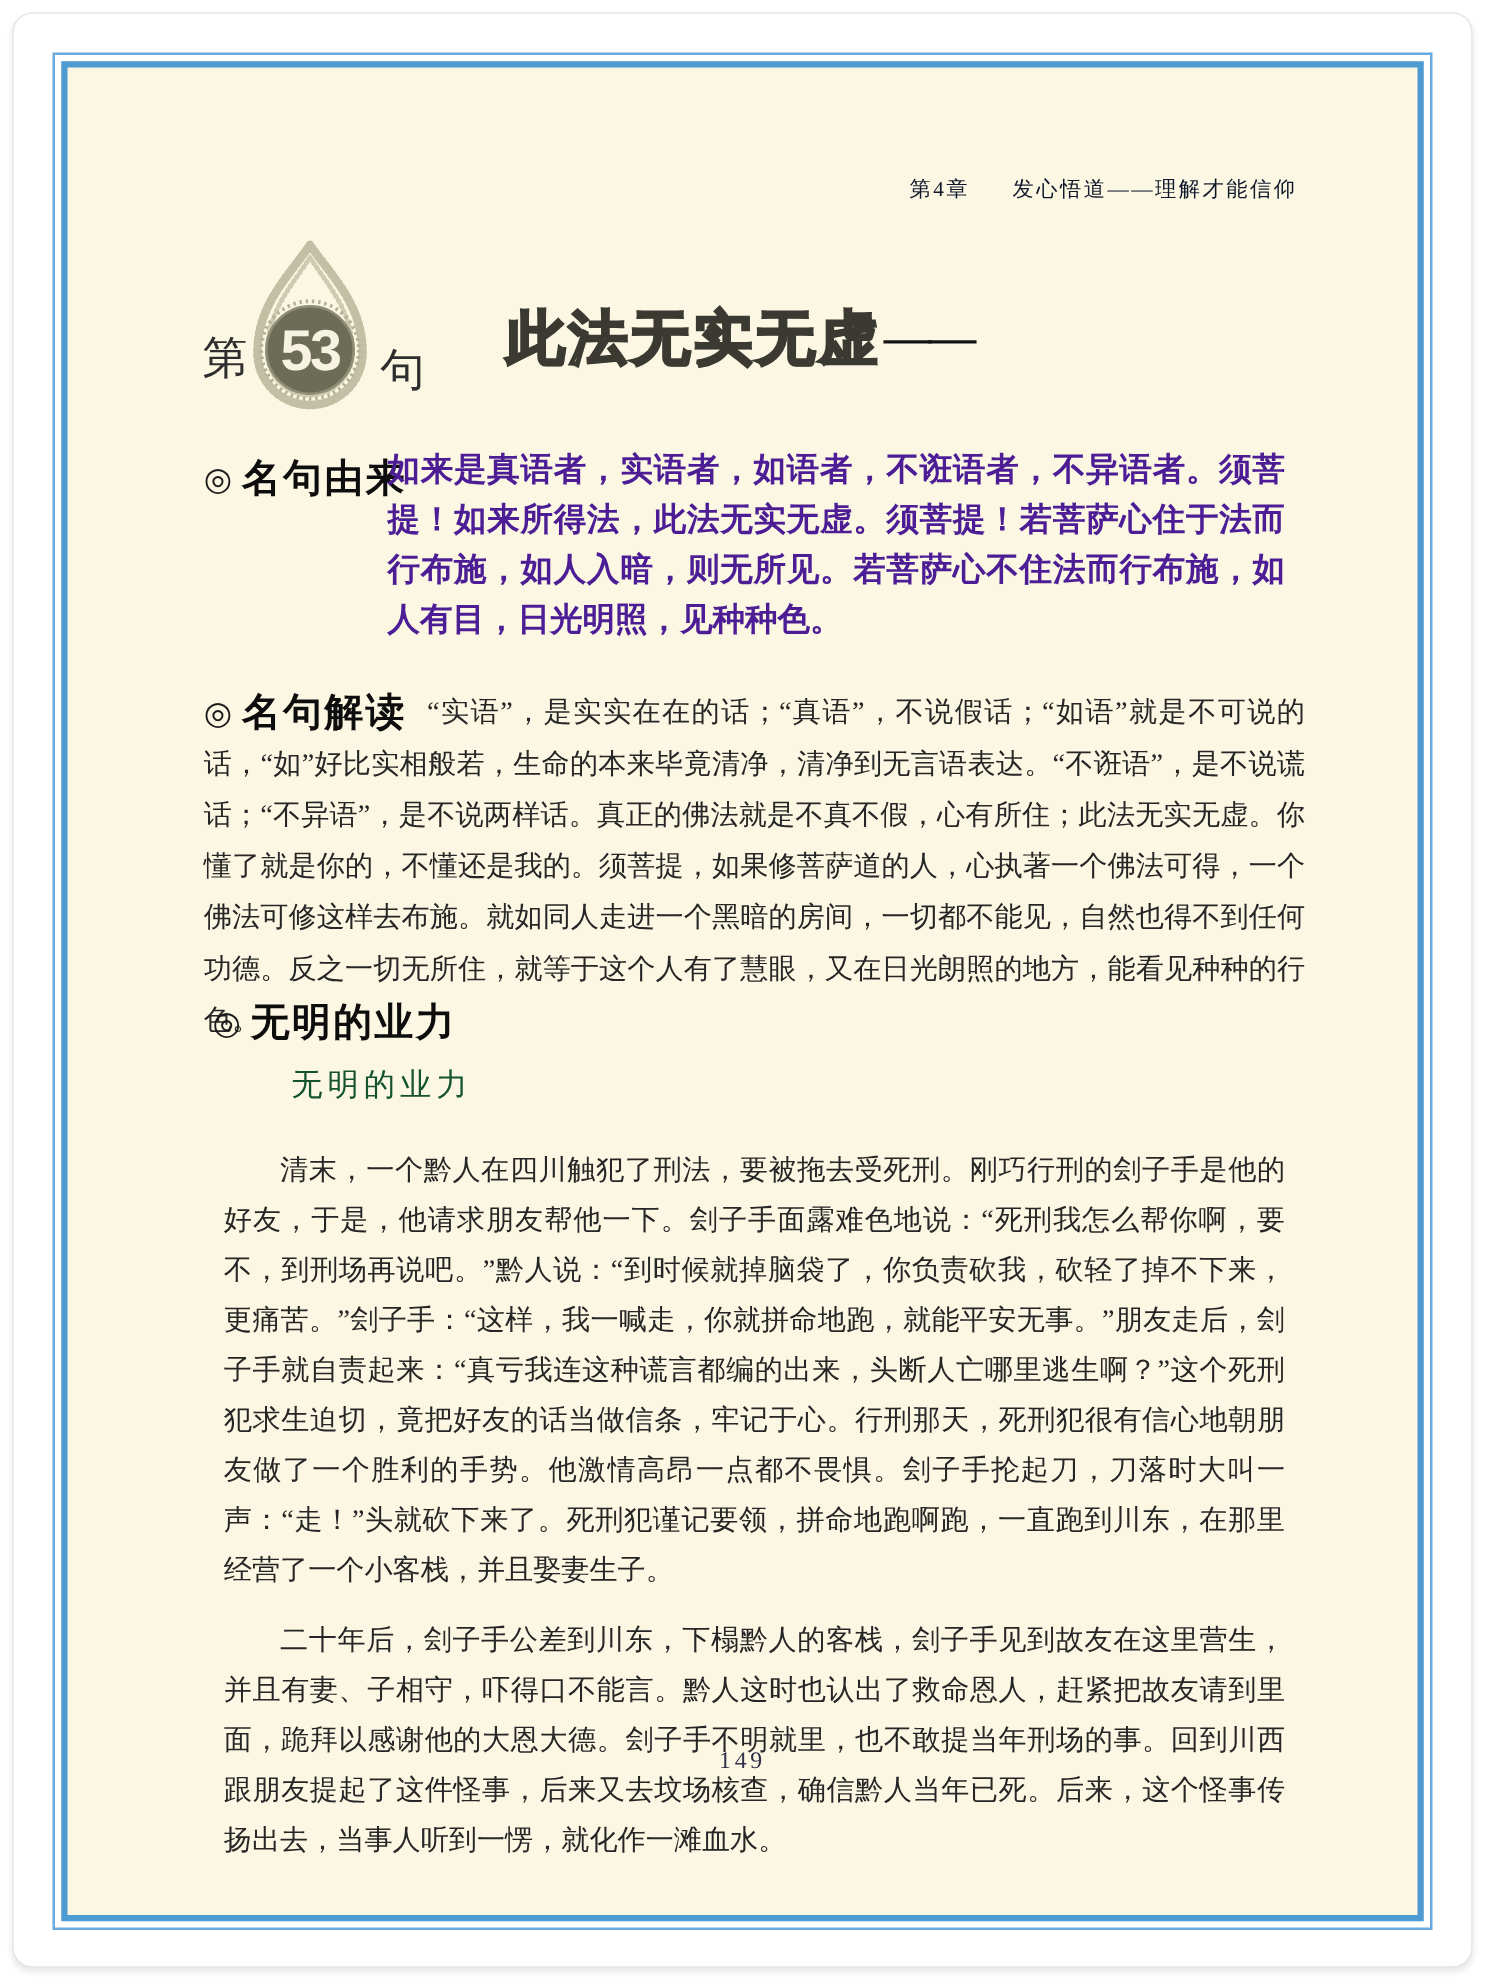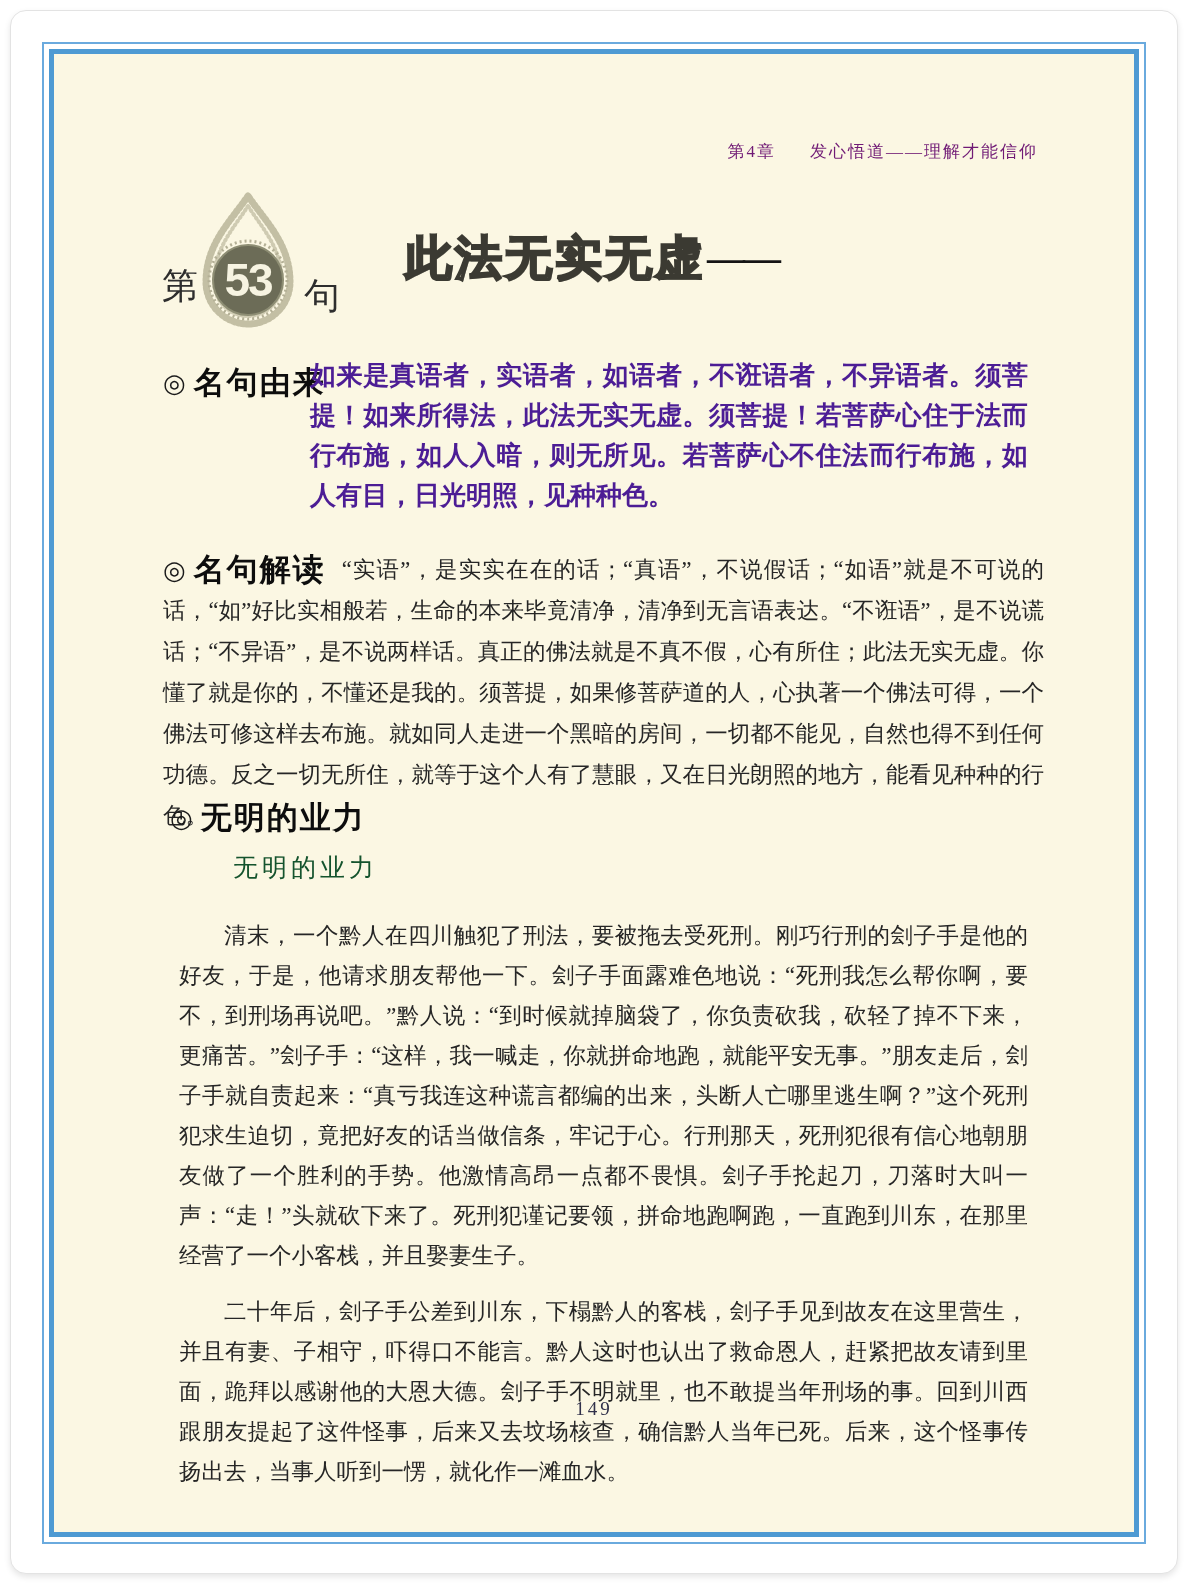--- a/index.html
+++ b/index.html
@@ -21,38 +21,38 @@
     position:absolute; left:42px; top:42px; right:42px; bottom:40px;
     border:2px solid #6aaade;
   }
   .frame-thick {
     position:absolute; left:49px; top:49px; right:49px; bottom:47px;
     border:5px solid #4e9ad3;
     background:#fbf7e3;
   }
   .running-header {
     position:absolute; top:140px; right:150px;
-    font-size:17px; color:#701a75; letter-spacing:2px;
+    font-size:17px; color:#0f172a; letter-spacing:2px;
     white-space:nowrap;
   }
   .running-header .chapter { margin-right:34px; }
 
   .emblem-prefix {
     position:absolute; left:162px; top:262px;
     font-size:36px; color:#2e2e2e; letter-spacing:0;
   }
   .emblem-suffix {
     position:absolute; left:304px; top:272px;
     font-size:36px; color:#2e2e2e;
   }
   .ornament {
     position:absolute; left:196px; top:192px; width:104px; height:142px;
   }
   .verse-title {
-    position:absolute; left:405px; top:224px; height:68px;
+    position:absolute; left:405px; top:236px; height:68px;
     display:flex; align-items:center; white-space:nowrap;
   }
   .verse-title .main {
     font-family:"Liberation Sans", sans-serif;
     font-size:47px; font-weight:bold; letter-spacing:3px;
     color:#c9c5b0; -webkit-text-stroke:2.2px #3b3a32;
     text-shadow:1px 1px 0 #8a877a;
   }
   .verse-title .dash {
     font-size:38px; font-weight:bold; color:#141414; margin:0 2px;

